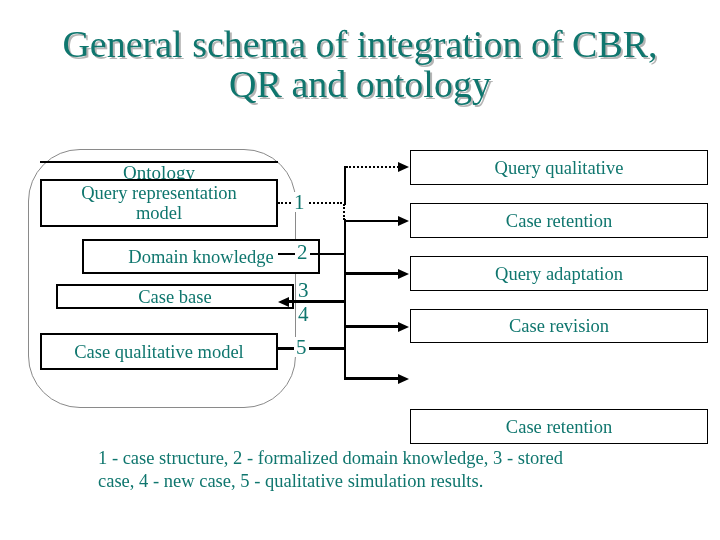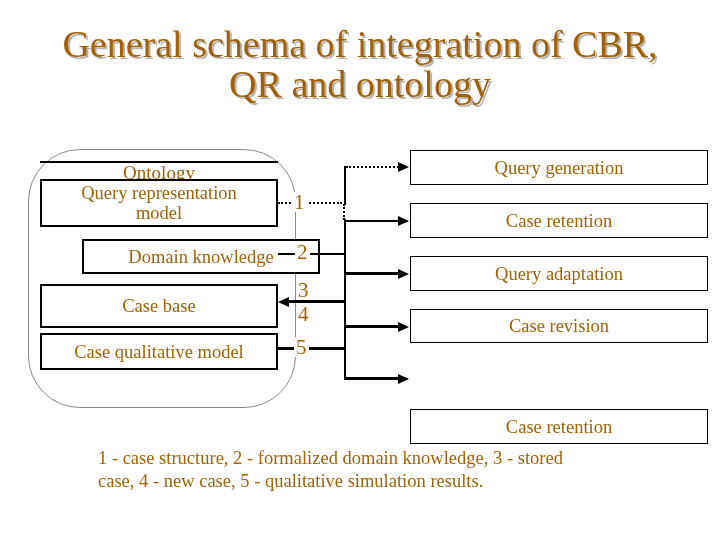--- a/index.html
+++ b/index.html
@@ -1,37 +1,37 @@
 <!DOCTYPE html>
 <html><head>
 <meta charset="utf-8">
 <style>
   html,body{margin:0;padding:0;background:#fff;}
   .slide{position:relative;width:720px;height:540px;background:#ffffff;
-         font-family:"Liberation Serif",serif;color:#a16207;overflow:hidden;}
+         font-family:"Liberation Serif",serif;color:#0f766e;overflow:hidden;}
   .abs{position:absolute;}
 
   
   .title{left:0;top:24px;width:720px;text-align:center;font-size:38px;line-height:40px;
          white-space:pre-line;text-shadow:2px 2px 0 #b5b5b5;}
 
   
   .group{left:28px;top:149px;width:266px;height:257px;border:1px solid #8a8a8a;border-radius:52px;}
   .group-header{left:40px;top:161px;width:238px;height:18px;border-top:2px solid #000;
                 text-align:center;font-size:19px;line-height:19px;}
 
   
   .box{background:#fff;display:flex;align-items:center;justify-content:center;
        text-align:center;font-size:18.5px;line-height:20px;white-space:pre-line;
        box-sizing:border-box;border:2px solid #000;}
   .lbox{left:40px;width:238px;}
   .rbox{left:410px;width:298px;border-width:1.5px;}
   #lbox1{top:179px;height:48px;}
   #lbox2{top:239px;height:35px;margin-left:42px;}
-  #lbox3{top:284px;height:44px;}
+  #lbox3{top:284px;height:25px;margin-left:16px;}
   #lbox4{top:333px;height:37px;}
   #rbox1{top:150px;height:35px;}
   #rbox2{top:203px;height:35px;}
   #rbox3{top:256px;height:35px;}
   #rbox4{top:309px;height:34px;}
   #rbox5{top:361px;height:35px;margin-top:48px;}
 
   
   .solid{background:#000;}
   #c1{left:278px;top:202px;width:64px;border-top:2px dotted #000;}
@@ -80,21 +80,21 @@
 
   <div class="abs group"></div>
   <div class="abs group-header">Ontology</div>
 
   <div class="abs box lbox" id="lbox1">Query representation
 model</div>
   <div class="abs box lbox" id="lbox2">Domain knowledge</div>
   <div class="abs box lbox" id="lbox3">Case base</div>
   <div class="abs box lbox" id="lbox4">Case qualitative model</div>
 
-  <div class="abs box rbox" id="rbox1">Query generation</div>
+  <div class="abs box rbox" id="rbox1">Query qualitative</div>
   <div class="abs box rbox" id="rbox2">Case retention</div>
   <div class="abs box rbox" id="rbox3">Query adaptation</div>
   <div class="abs box rbox" id="rbox4">Case revision</div>
   <div class="abs box rbox" id="rbox5">Case retention</div>
 
   <div class="abs" id="c1"></div>
   <div class="abs solid" id="trunkA"></div>
   <div class="abs" id="trunkDot"></div>
   <div class="abs solid" id="trunkB"></div>
 

